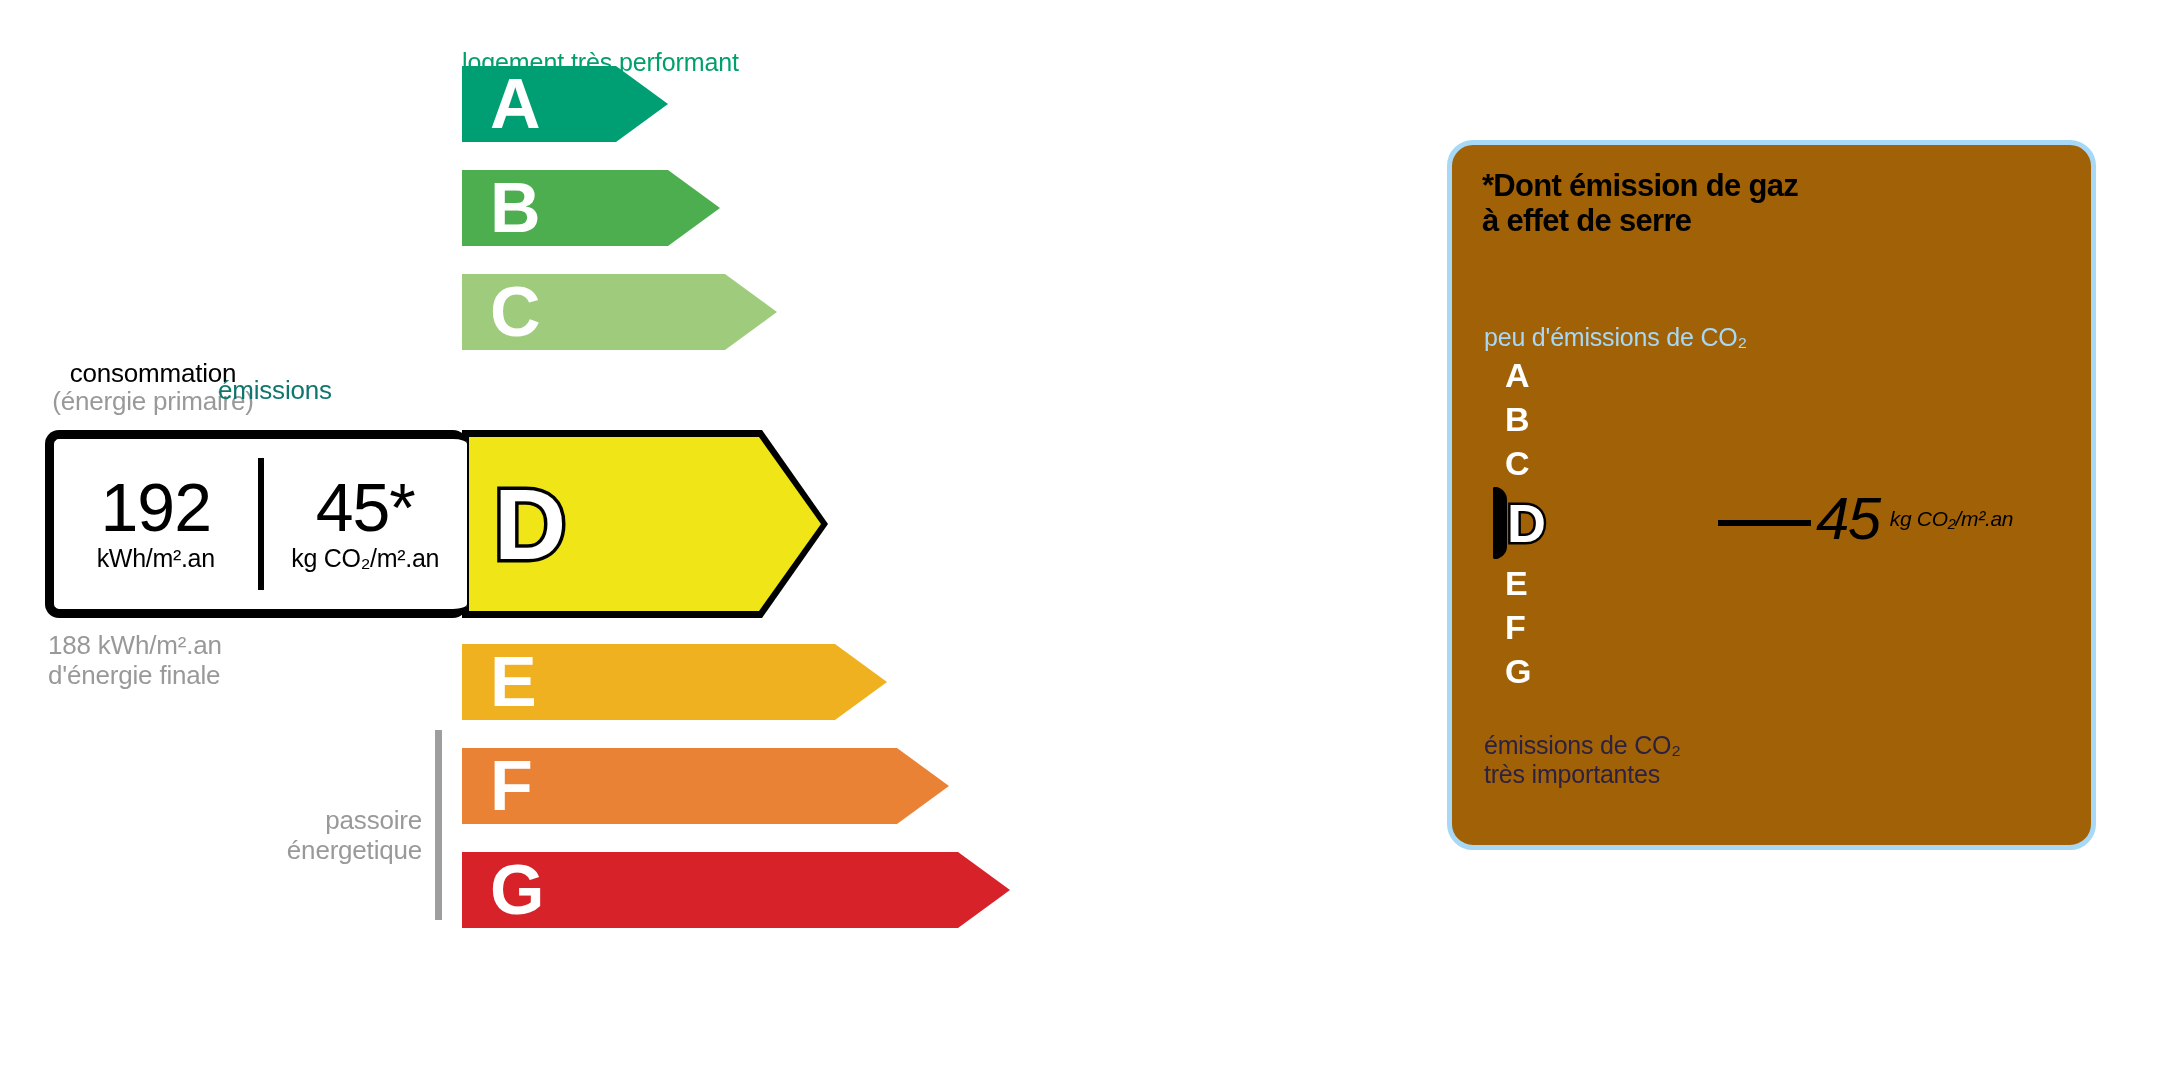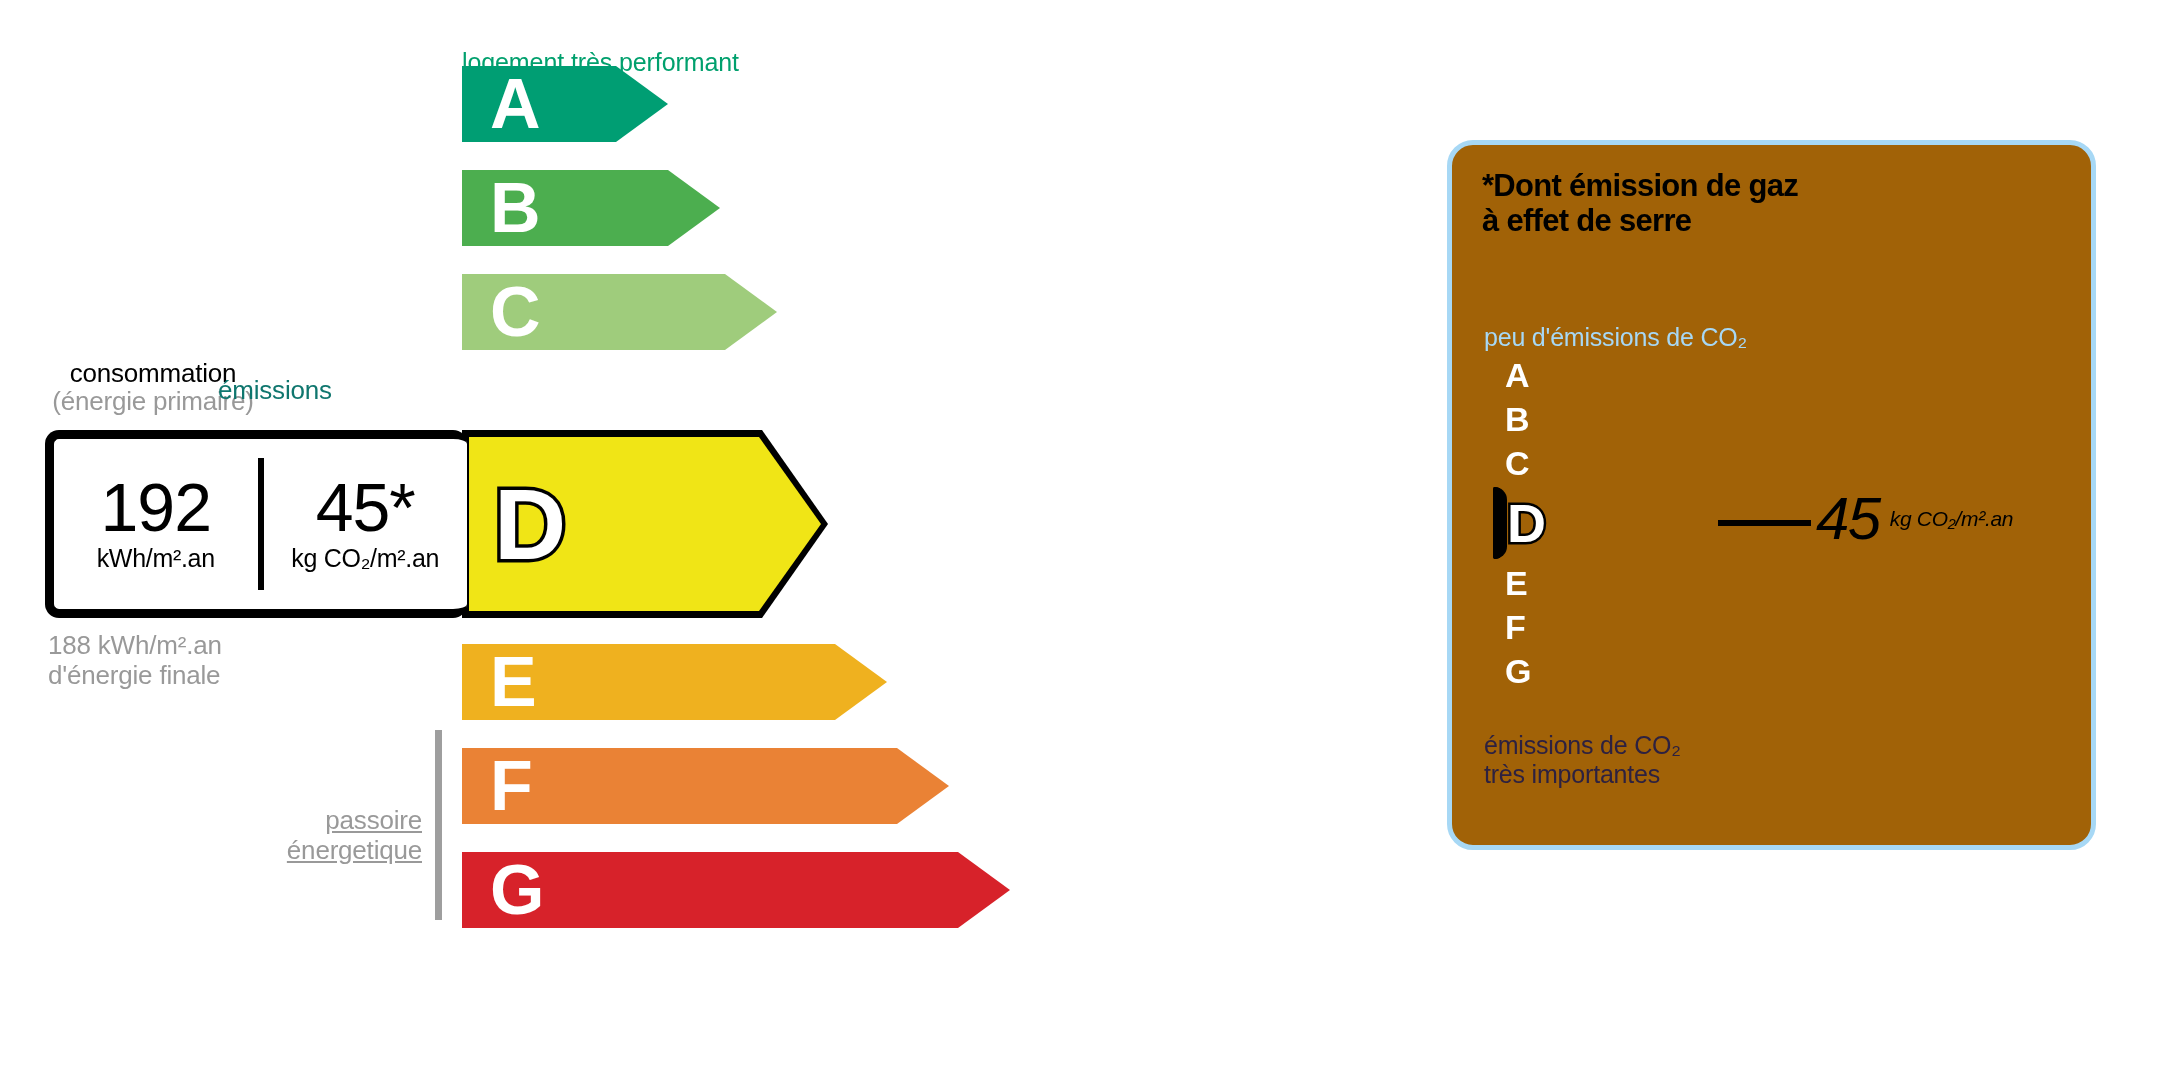--- a/index.html
+++ b/index.html
@@ -176,21 +176,20 @@
   #passoire-label {
     position: absolute;
     right: 28px;
     top: 75px;
     font-size: 26px;
     color: #999999;
     line-height: 1.17;
     text-align: right;
     white-space: nowrap;
     letter-spacing: -0.2px;
-    text-decoration: underline;
   }
   #passoire-bar {
     position: absolute;
     right: 8px;
     top: 0;
     width: 7px;
     height: 190px;
     background: #9e9e9e;
   }
 

